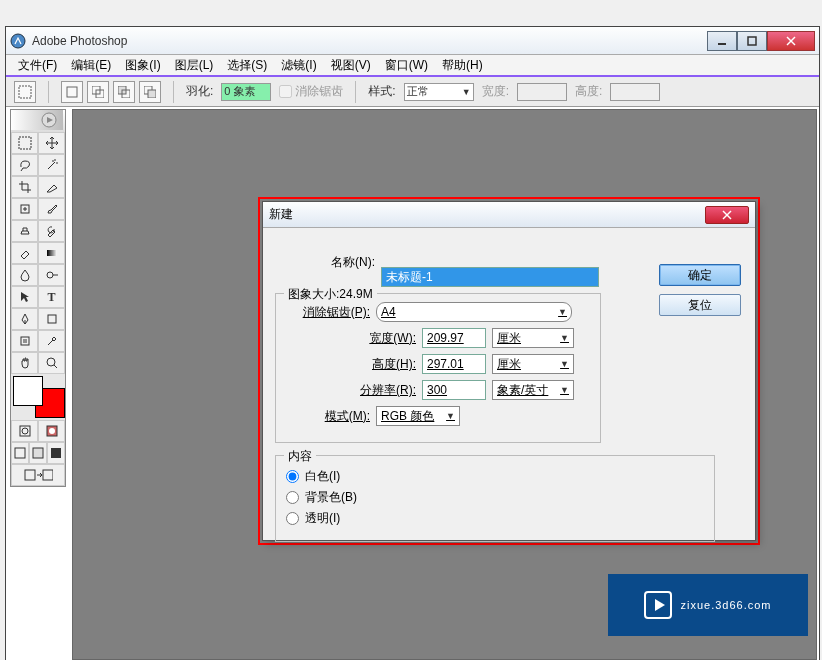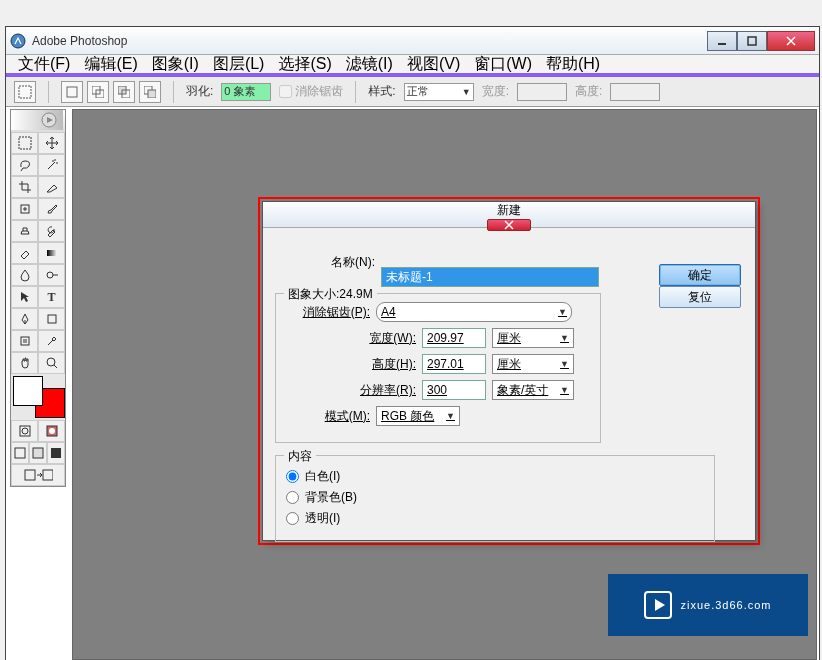--- a/index.html
+++ b/index.html
@@ -9,21 +9,21 @@
 .window { position: absolute; left: 5px; top: 2px; width: 815px; height: 657px; border: 1px solid #444; background: #fff; margin-top: 24px; }
 .win-titlebar { height: 28px; background: linear-gradient(#fdfefe, #e8eef5); display: flex; align-items: center; padding: 0 4px; border-bottom: 1px solid #aaa; }
 .win-icon { width: 16px; height: 16px; margin-right: 6px; }
 .win-title { font-size: 12px; color: #333; flex: 1; }
 .win-btns { display: flex; gap: 0; margin-left: auto; }
 .win-btn { width: 30px; height: 20px; border: 1px solid #5a6a7a; background: linear-gradient(#e8eef5,#c5d5e6); display:flex; align-items:center; justify-content:center; font-size:11px; }
 .win-btn.close { width: 48px; background: linear-gradient(#e68,#c33); color:#fff; border-color:#933; }
 .win-btn.min, .win-btn.max { color:#333; }
 
 
-.menubar { height: 22px; background: #f4f4f4; border-bottom: 4px solid #8b5cf6; display: flex; align-items: center; padding: 0 6px; gap: 2px; font-size: 16px; }
+.menubar { height: 22px; background: #f4f4f4; border-bottom: 2px solid #8b5cf6; display: flex; align-items: center; padding: 0 6px; gap: 2px; font-size: 12px; }
 .menu-item { padding: 2px 6px; cursor: default; }
 
 
 .optbar { height: 30px; background: #ececec; border-bottom: 1px solid #999; display: flex; align-items: center; padding: 0 8px; gap: 8px; font-size: 12px; color:#333; }
 .opt-sep { width:1px; height:22px; background:#bbb; margin:0 4px; }
 .opt-icon { width: 22px; height: 22px; border:1px solid #999; background:#f8f8f8; display:flex; align-items:center; justify-content:center; font-size:10px; }
 .opt-group { display:flex; gap:4px; }
 .opt-field { width:50px; height:18px; border:1px solid #999; background:#86efac; font-size:11px; padding:0 2px; display:inline-block; }
 .opt-field.dis { background:#eee; color:#999; }
 .opt-drop { width:70px; height:18px; border:1px solid #999; background:#fff; font-size:11px; padding:0 2px; display:inline-flex; align-items:center; }
@@ -41,35 +41,35 @@
 .canvas-area { position:absolute; left:66px; top:82px; right:2px; bottom:22px; background:#808080; border:1px solid #666; }
 
 
 .statusbar { position:absolute; left:0; bottom:0; right:0; height:18px; background:#ececec; border-top:1px solid #999; display:flex; }
 .status-seg { border-right:1px solid #aaa; padding:0 8px; font-size:11px; display:flex; align-items:center; }
 .status-seg:first-child { width:90px; }
 
 
 .dialog-wrap { position:absolute; left:258px; top:197px; width:502px; height:348px; border:2px solid #f00; padding:2px; }
 .dialog { width:100%; height:100%; border:1px solid #555; background:#f0f0f0; box-shadow: 4px 4px 8px rgba(0,0,0,0.2); }
-.dlg-title { height:26px; background:linear-gradient(#fdfeff,#dfe8f2); border-bottom:1px solid #aaa; display:flex; align-items:center; padding:0 6px; font-size:12px;flex-direction:column; }
+.dlg-title { height:26px; background:linear-gradient(#fdfeff,#dfe8f2); border-bottom:1px solid #aaa; display:flex; align-items:center; padding:0 6px; font-size:12px; }
 .dlg-title-txt { flex:1; }
 .dlg-close { width:44px; height:18px; background:linear-gradient(#e57,#c23); color:#fff; display:flex; align-items:center; justify-content:center; border:1px solid #922; border-radius:2px; font-size:11px; }
 .dlg-body { padding:10px 12px; font-size:12px; position:relative; }
 .row { display:flex; align-items:center; margin-bottom:6px; }
 .row label { text-align:right; width:100px; margin-right:6px; }
 .txt-input { height:20px; border:1px solid #7a9; padding:0 4px; font-size:12px; }
 .txt-input.sel { background:#3196e8; color:#fff;margin-top:29px; }
 .fieldset { border:1px solid #bbb; padding:8px 10px 10px; margin-top:4px; position:relative; }
 .fieldset-legend { position:absolute; top:-8px; left:8px; background:#f0f0f0; padding:0 4px; font-size:12px; }
 .drop { height:20px; border:1px solid #888; background:#fff; padding:0 4px; font-size:12px; display:inline-flex; align-items:center; justify-content:space-between; }
 .drop .arr { font-size:9px; color:#333; }
 .btn { width:82px; height:22px; border:1px solid #6a8aaf; background:linear-gradient(#f3f8fd,#cfe2f3); font-size:12px; display:flex; align-items:center; justify-content:center; border-radius:2px; }
 .btn.primary { border:1px solid #2a6ab0; background:linear-gradient(#bfe0ff,#8ec4f0); box-shadow: 0 0 0 1px #7ab6ee inset; }
-.dlg-btns { position:absolute; right:14px; top:36px; display:flex; flex-direction:column; gap:0; }
+.dlg-btns { position:absolute; right:14px; top:36px; display:flex; flex-direction:column; gap:8px; }
 .radio-row { display:flex; align-items:center; gap:6px; margin:4px 0; font-size:12px; }
 .radio-row input { margin:0; }
 
 
 .watermark { position:absolute; right:14px; bottom:24px; width:200px; height:62px; background:#0a4a8a; display:flex; align-items:center; justify-content:center; gap:8px; }
 .watermark-icon { width:28px; height:28px; border:2px solid #fff; border-radius:4px; display:flex; align-items:center; justify-content:center; }
 .watermark-icon::before { content:""; width:0; height:0; border-left:10px solid #fff; border-top:6px solid transparent; border-bottom:6px solid transparent; margin-left:3px; }
 .watermark-text { color:#fff; display:flex; flex-direction:column; align-items:flex-start; }
 .watermark-main { font-size:20px; font-weight:bold; letter-spacing:2px; }
 .watermark-sub { font-size:11px; letter-spacing:1px; }

